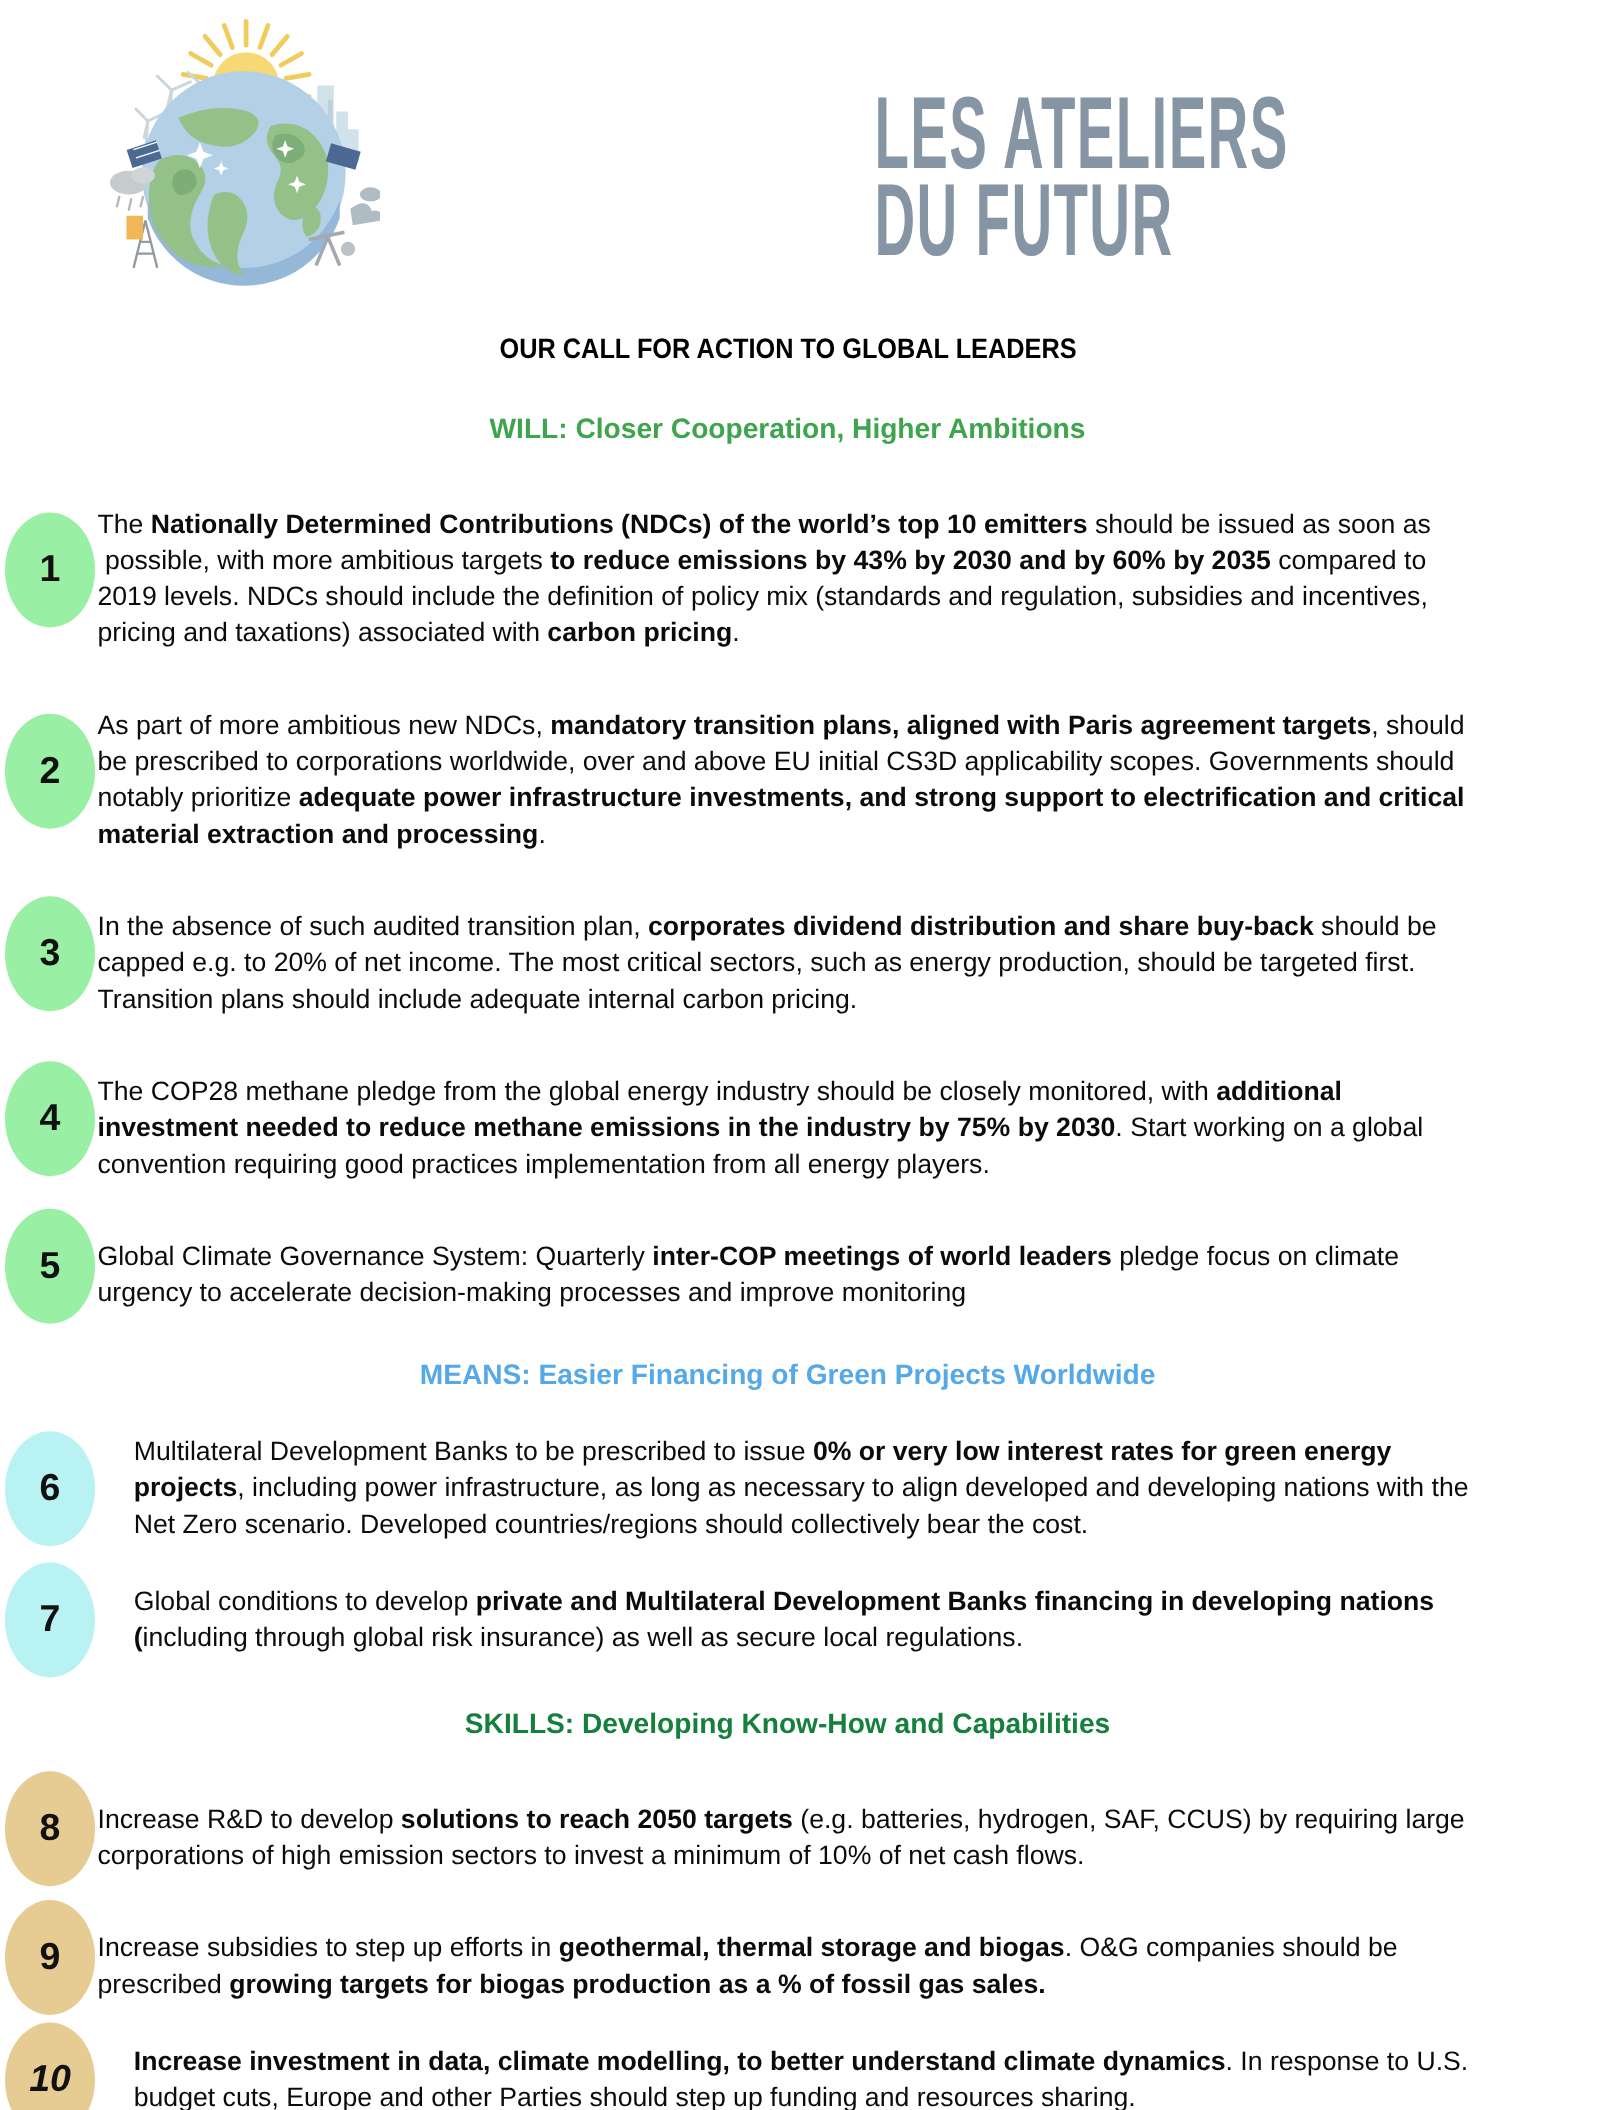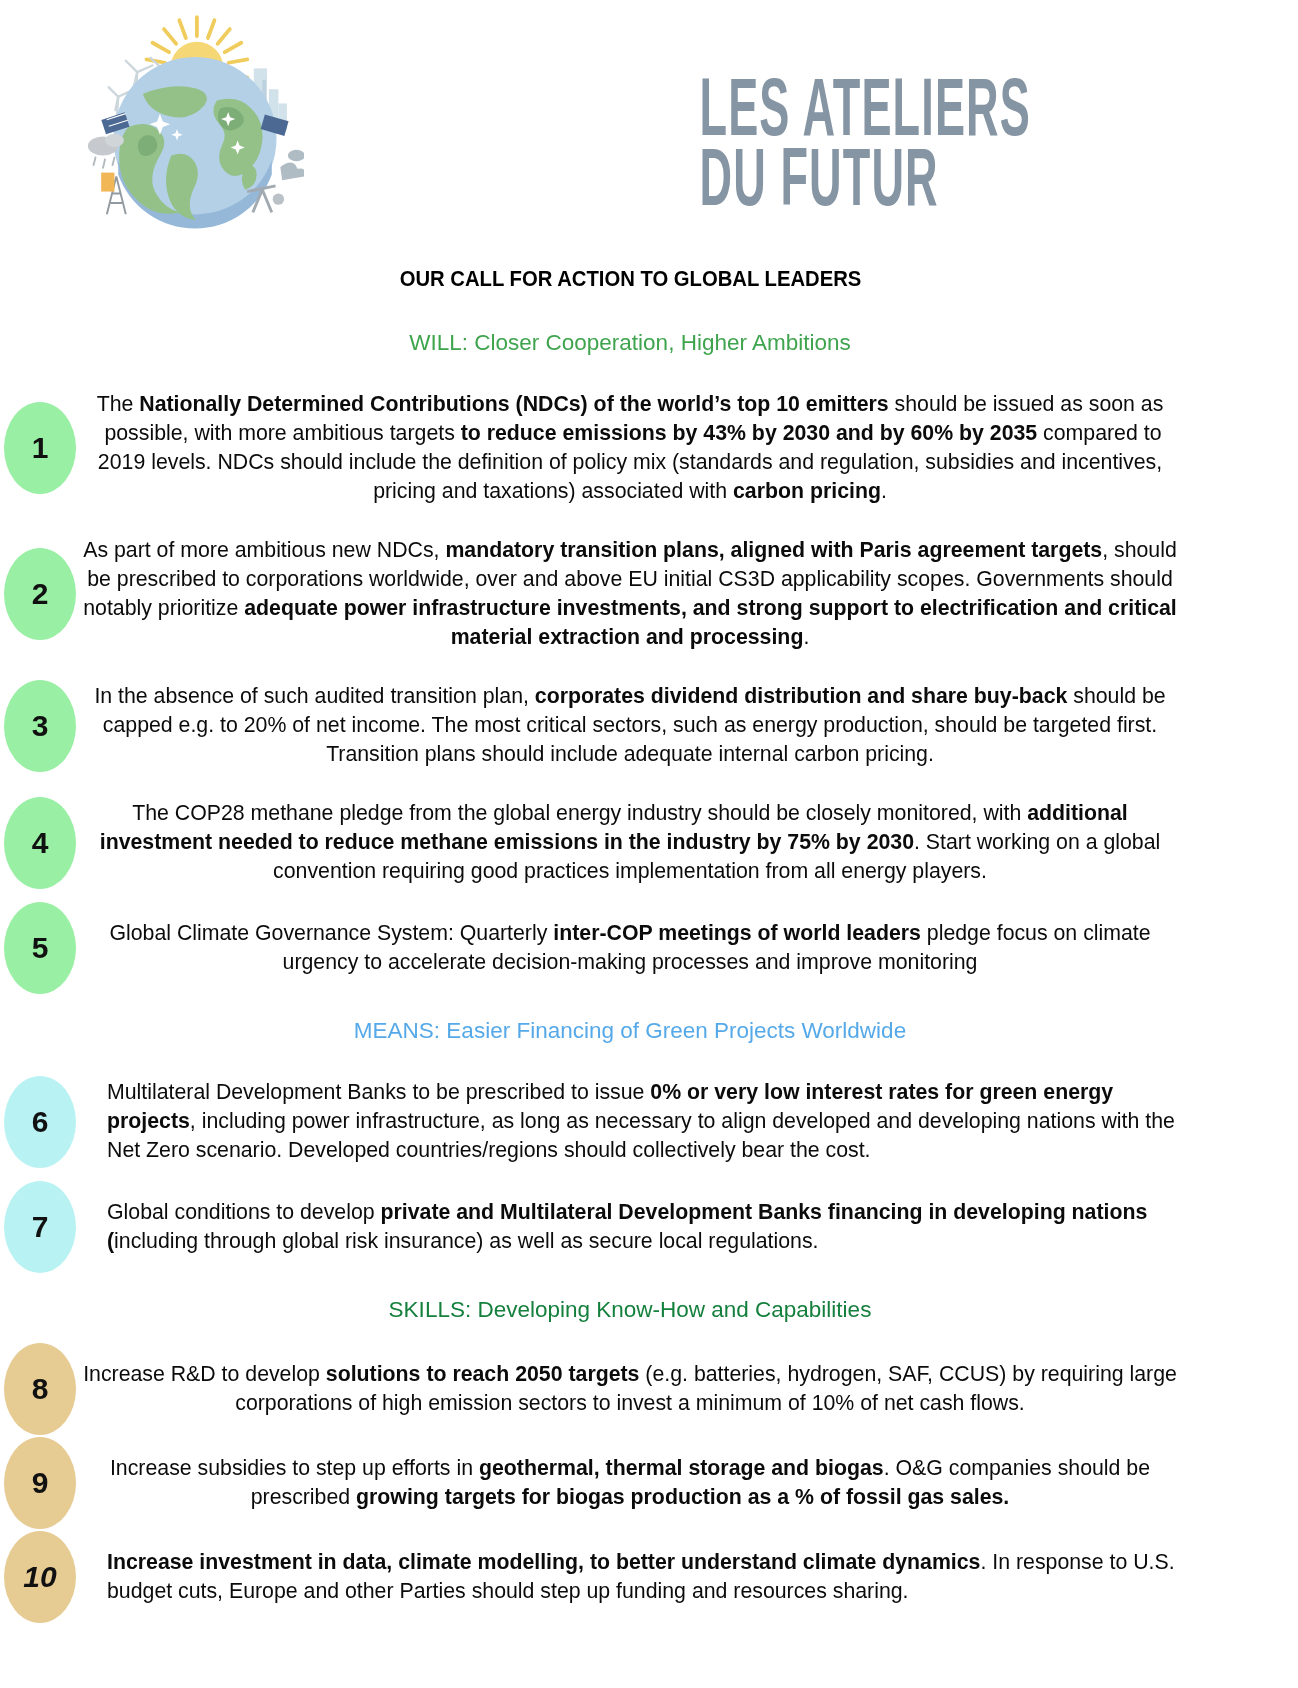--- a/index.html
+++ b/index.html
@@ -27,34 +27,34 @@
   }
   
   .content { position: absolute; left: 0; top: 258px; width: 1298px; padding: 0 116px 0 6px; }
   .doc-title { text-align: center; margin: 8px 0 0 72px; }
   .doc-title span {
     display: inline-block; font-weight: 700; font-size: 22.5px;
     transform: scaleX(0.9); transform-origin: center; letter-spacing: 0;
     color: #000;
   }
   .section-heading {
-    text-align: center; font-weight: 400; font-size: 22.5px;
+    text-align: center; font-weight: 700; font-size: 22.5px;
     margin: 38px 0 34px 72px;
   }
   .item { position: relative; padding-left: 72px; margin-bottom: 30px; min-height: 64px;
           display: flex; align-items: center; }
   .bubble {
     position: absolute; left: -2px; top: 50%; transform: translateY(-50%);
     width: 72px; height: 92px; border-radius: 50%;
     display: flex; align-items: center; justify-content: center;
     font-weight: 700; font-size: 30px; color: #111;
   }
   .item-text { font-size: 21.3px; line-height: 29px; color: #0b0b0b; width: 100%; }
   .item-text b { font-weight: 700; }
-  .align-center { text-align: center; }
+  .align-center { text-align: left; margin-top: 15px; }
   .align-left { text-align: left; margin-left: 29px; }
 </style>
 </head>
 <body>
 
 <div class="page">
 
   <div class="logo-wrap">
     <svg viewBox="0 0 230 225">
       <g opacity="0.93">

